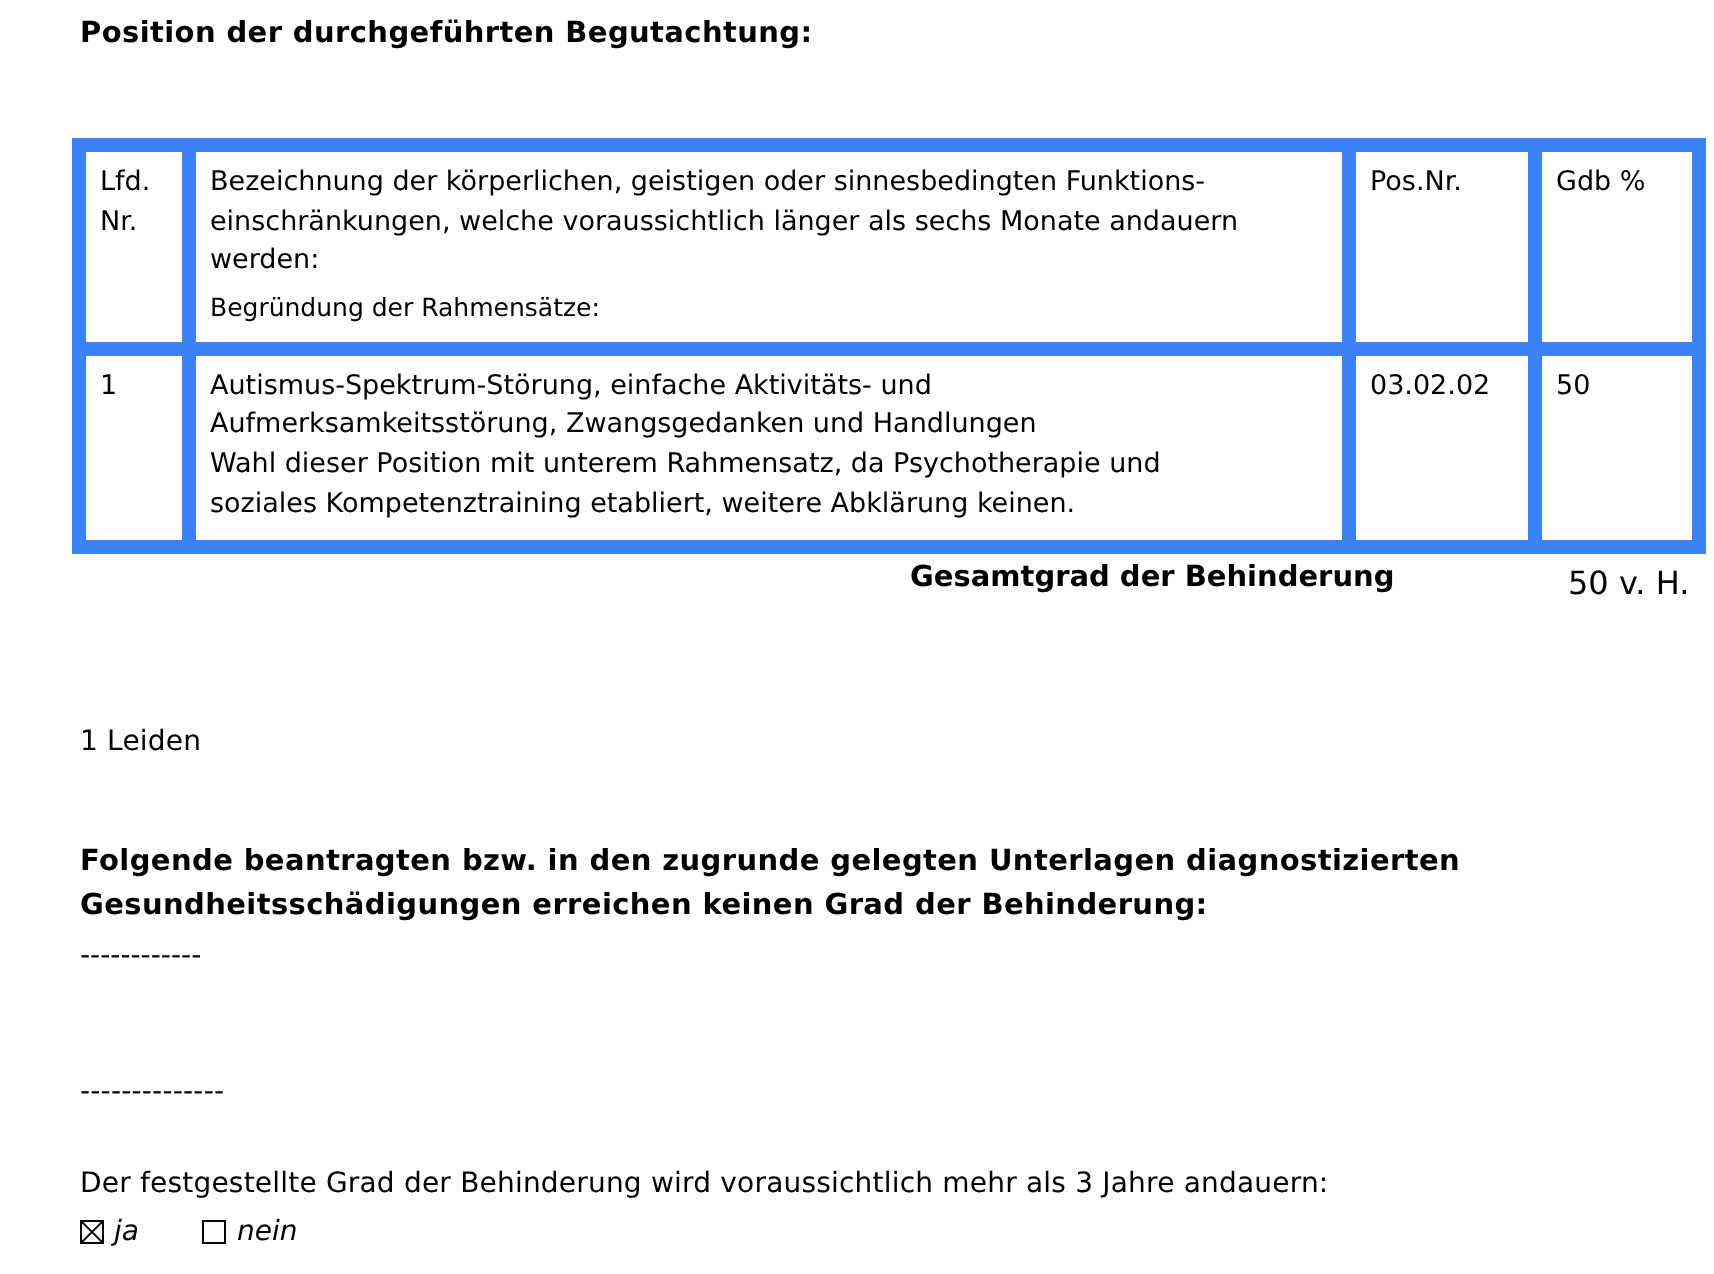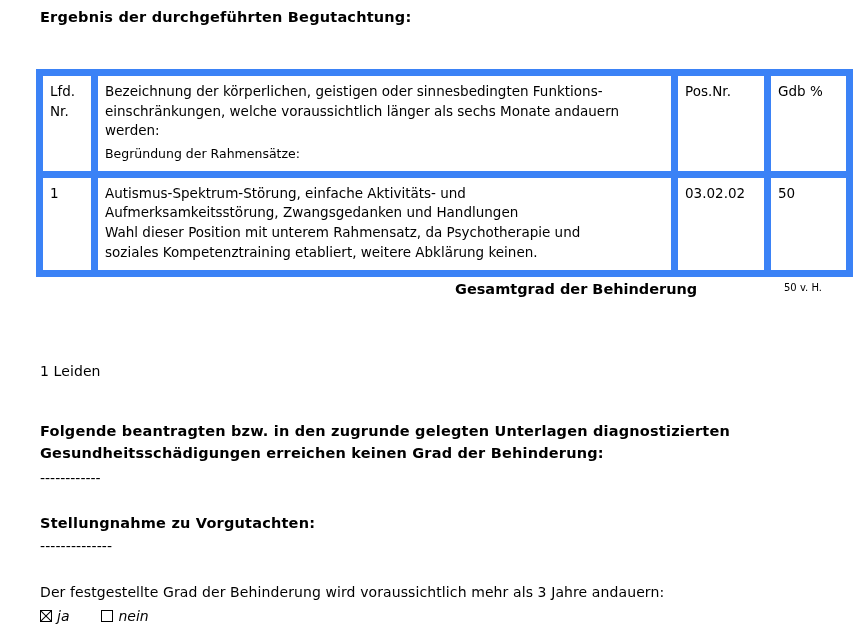--- a/index.html
+++ b/index.html
@@ -73,21 +73,21 @@
     position: absolute;
     left: 455px;
     top: 0;
     font-weight: bold;
     font-size: 14.5px;
   }
   #gesamt-value {
     position: absolute;
     left: 784px;
     top: 1px;
-    font-size: 10px;
+    font-size: 16px;
   }
 
   #begruendung-heading { position: absolute; left: 40px; top: 328px; }
   #begruendung-text { position: absolute; left: 40px; top: 352px; margin-top: 11px; }
 
   #folgende-heading { position: absolute; left: 40px; top: 421px; width: 760px; line-height: 1.5; }
   #folgende-dashes { position: absolute; left: 40px; top: 470px; font-size: 14px; letter-spacing: 0px; }
 
   #stellung-heading { position: absolute; left: 40px; top: 515px; }
   #stellung-dashes { position: absolute; left: 40px; top: 538px; font-size: 14px; }
@@ -127,21 +127,21 @@
   .cb.checked::before { transform: translate(-50%, -50%) rotate(45deg); }
   .cb.checked::after  { transform: translate(-50%, -50%) rotate(-45deg); }
   .cb-item { display: inline-flex; align-items: center; gap: 5px; }
   .cb-gap { display: inline-block; width: 16px; }
 </style>
 </head>
 <body>
 
 <div class="page">
 
-  <div class="heading" id="result-heading">Ergebnis der durchgeführten Begutachtung:</div>
+  <div class="heading" id="result-heading">Position der durchgeführten Begutachtung:</div>
 
   <table class="tbl">
     <colgroup>
       <col class="col-lfd">
       <col class="col-desc">
       <col class="col-pos">
       <col class="col-gdb">
     </colgroup>
     <tbody>
       <tr>
@@ -178,21 +178,20 @@
   </div>
 
   <div class="normal" id="begruendung-text">1 Leiden</div>
 
   <div class="heading" id="folgende-heading">
     <span class="cell-line">Folgende beantragten bzw. in den zugrunde gelegten Unterlagen diagnostizierten</span>
     <span class="cell-line">Gesundheitsschädigungen erreichen keinen Grad der Behinderung:</span>
   </div>
   <div id="folgende-dashes" class="normal">------------</div>
 
-  <div class="heading" id="stellung-heading">Stellungnahme zu Vorgutachten:</div>
   <div id="stellung-dashes" class="normal">--------------</div>
 
   <div class="normal" id="dauer-text">Der festgestellte Grad der Behinderung wird voraussichtlich mehr als 3 Jahre andauern:</div>
 
   <div id="checkbox-row">
     <span class="cb-item">
       <span class="cb checked"></span>
       <span>ja</span>
     </span>
     <span class="cb-gap"></span>

